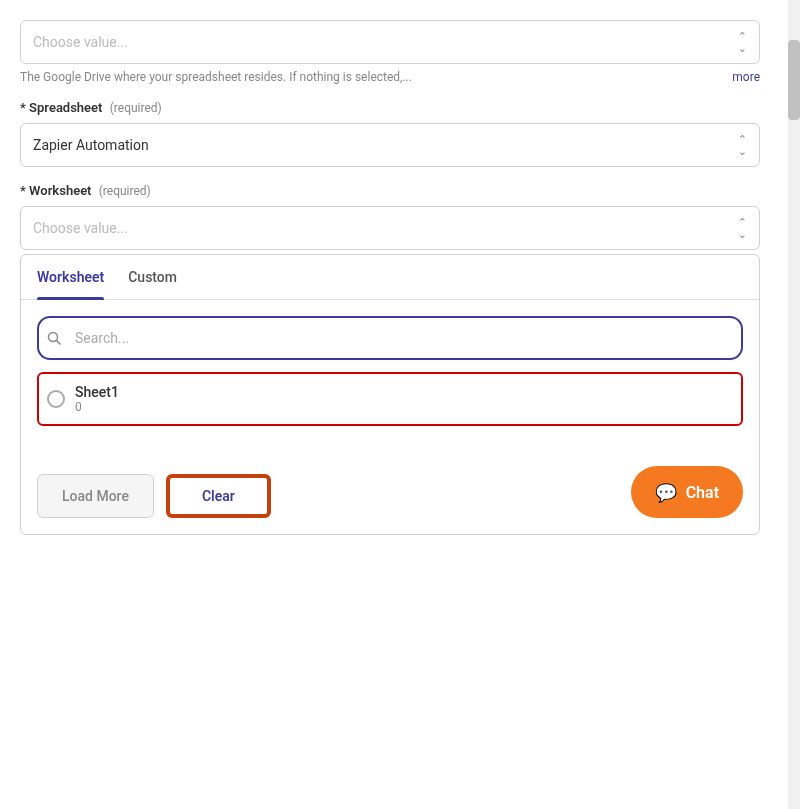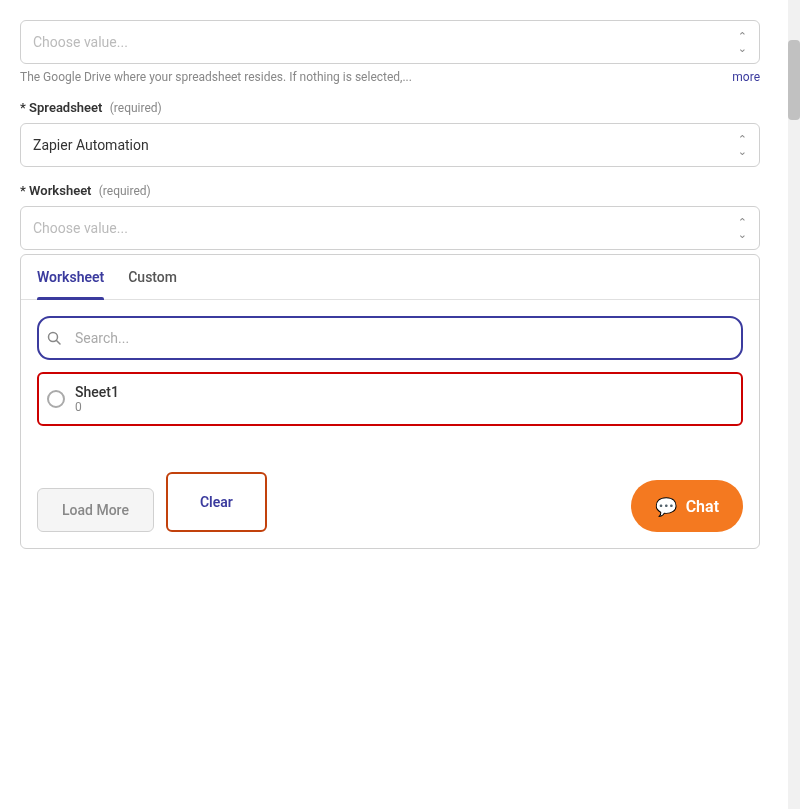--- a/index.html
+++ b/index.html
@@ -216,21 +216,21 @@
     }
 
     
     .list-item-row {
       display: flex;
       align-items: center;
       padding: 10px 8px;
       border: 2px solid #cc0000;
       border-radius: 6px;
       cursor: pointer;
-      margin-bottom: 14px;
+      margin-bottom: 8px;
     }
 
     .radio-circle {
       width: 18px;
       height: 18px;
       border-radius: 50%;
       border: 2px solid #aaa;
       background: #fff;
       margin-right: 10px;
       flex-shrink: 0;
@@ -266,23 +266,23 @@
       border: 1px solid #d0d0d0;
       border-radius: 6px;
       background: #f5f5f5;
       color: #888;
       font-size: 14px;
       font-weight: 500;
       cursor: pointer;
     }
 
     .btn-clear {
-      height: 60px;
+      height: 44px;
       padding: 0 32px;
-      border: 2px solid #c2410c;
+      border: 4px solid #c2410c;
       border-radius: 6px;
       background: #fff;
       color: #3b3b9e;
       font-size: 14px;
       font-weight: 600;
       cursor: pointer;
     }
 
     .btn-chat {
       height: 52px;

